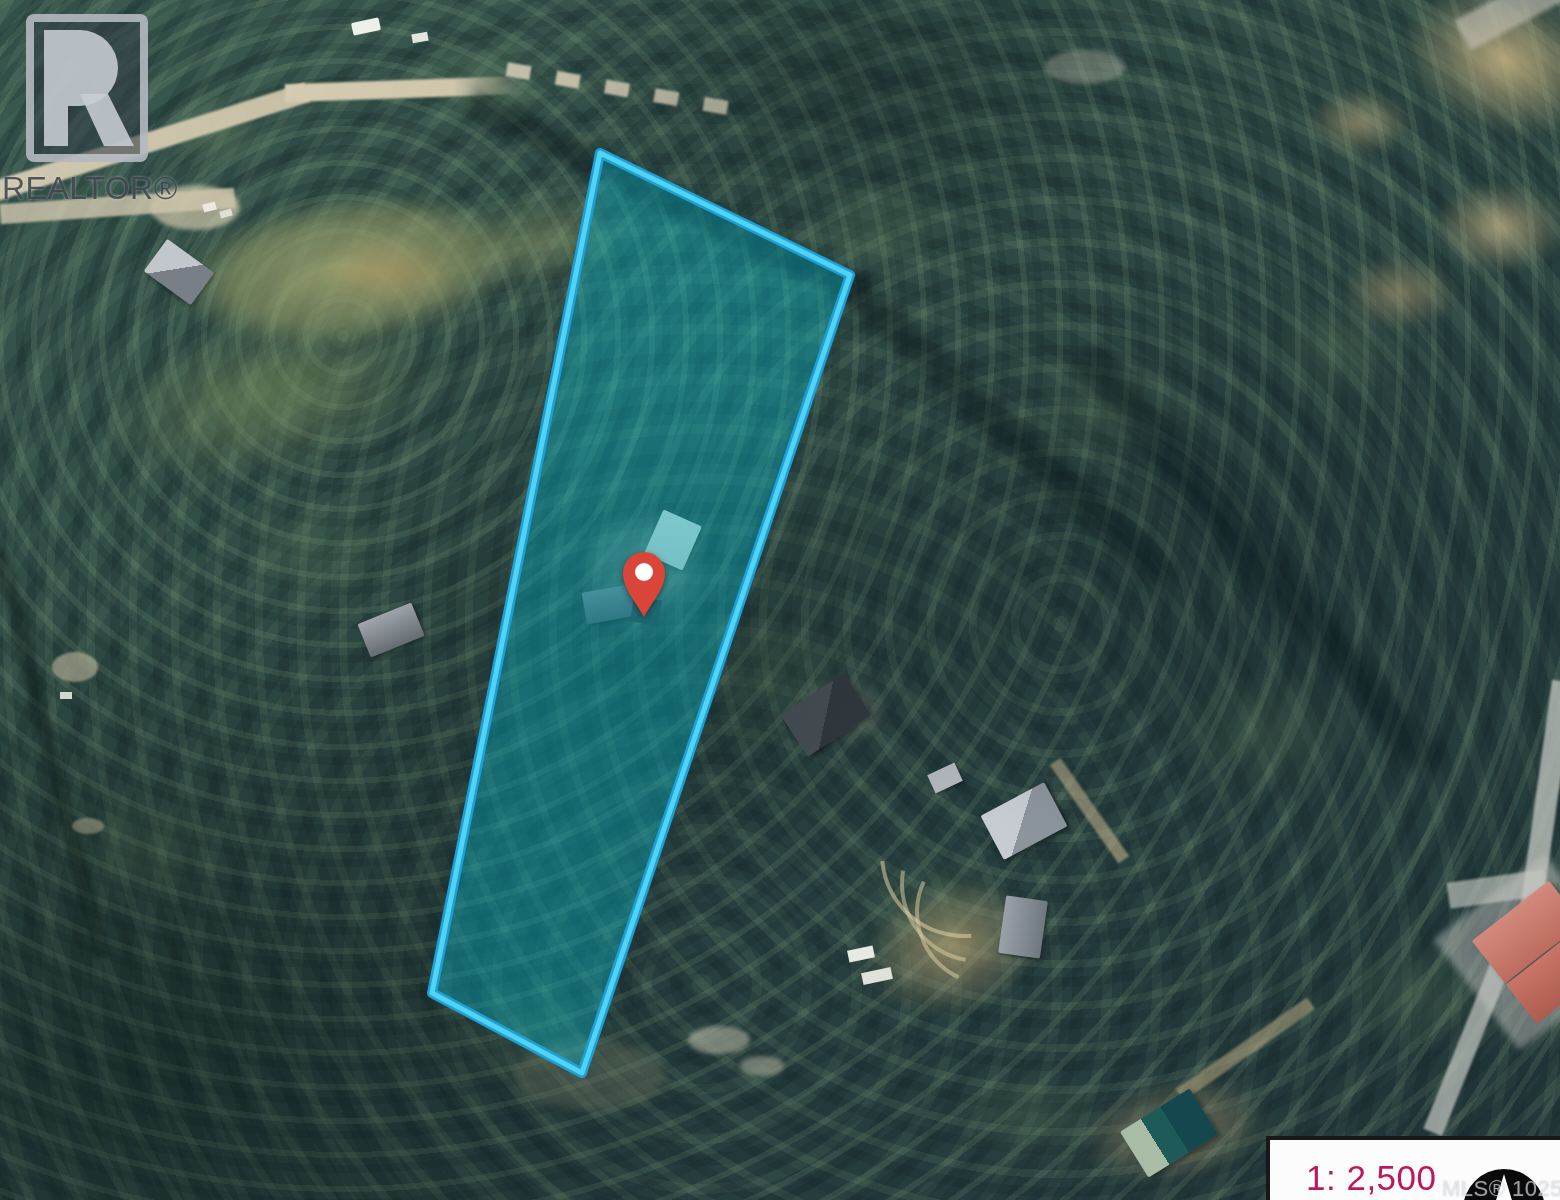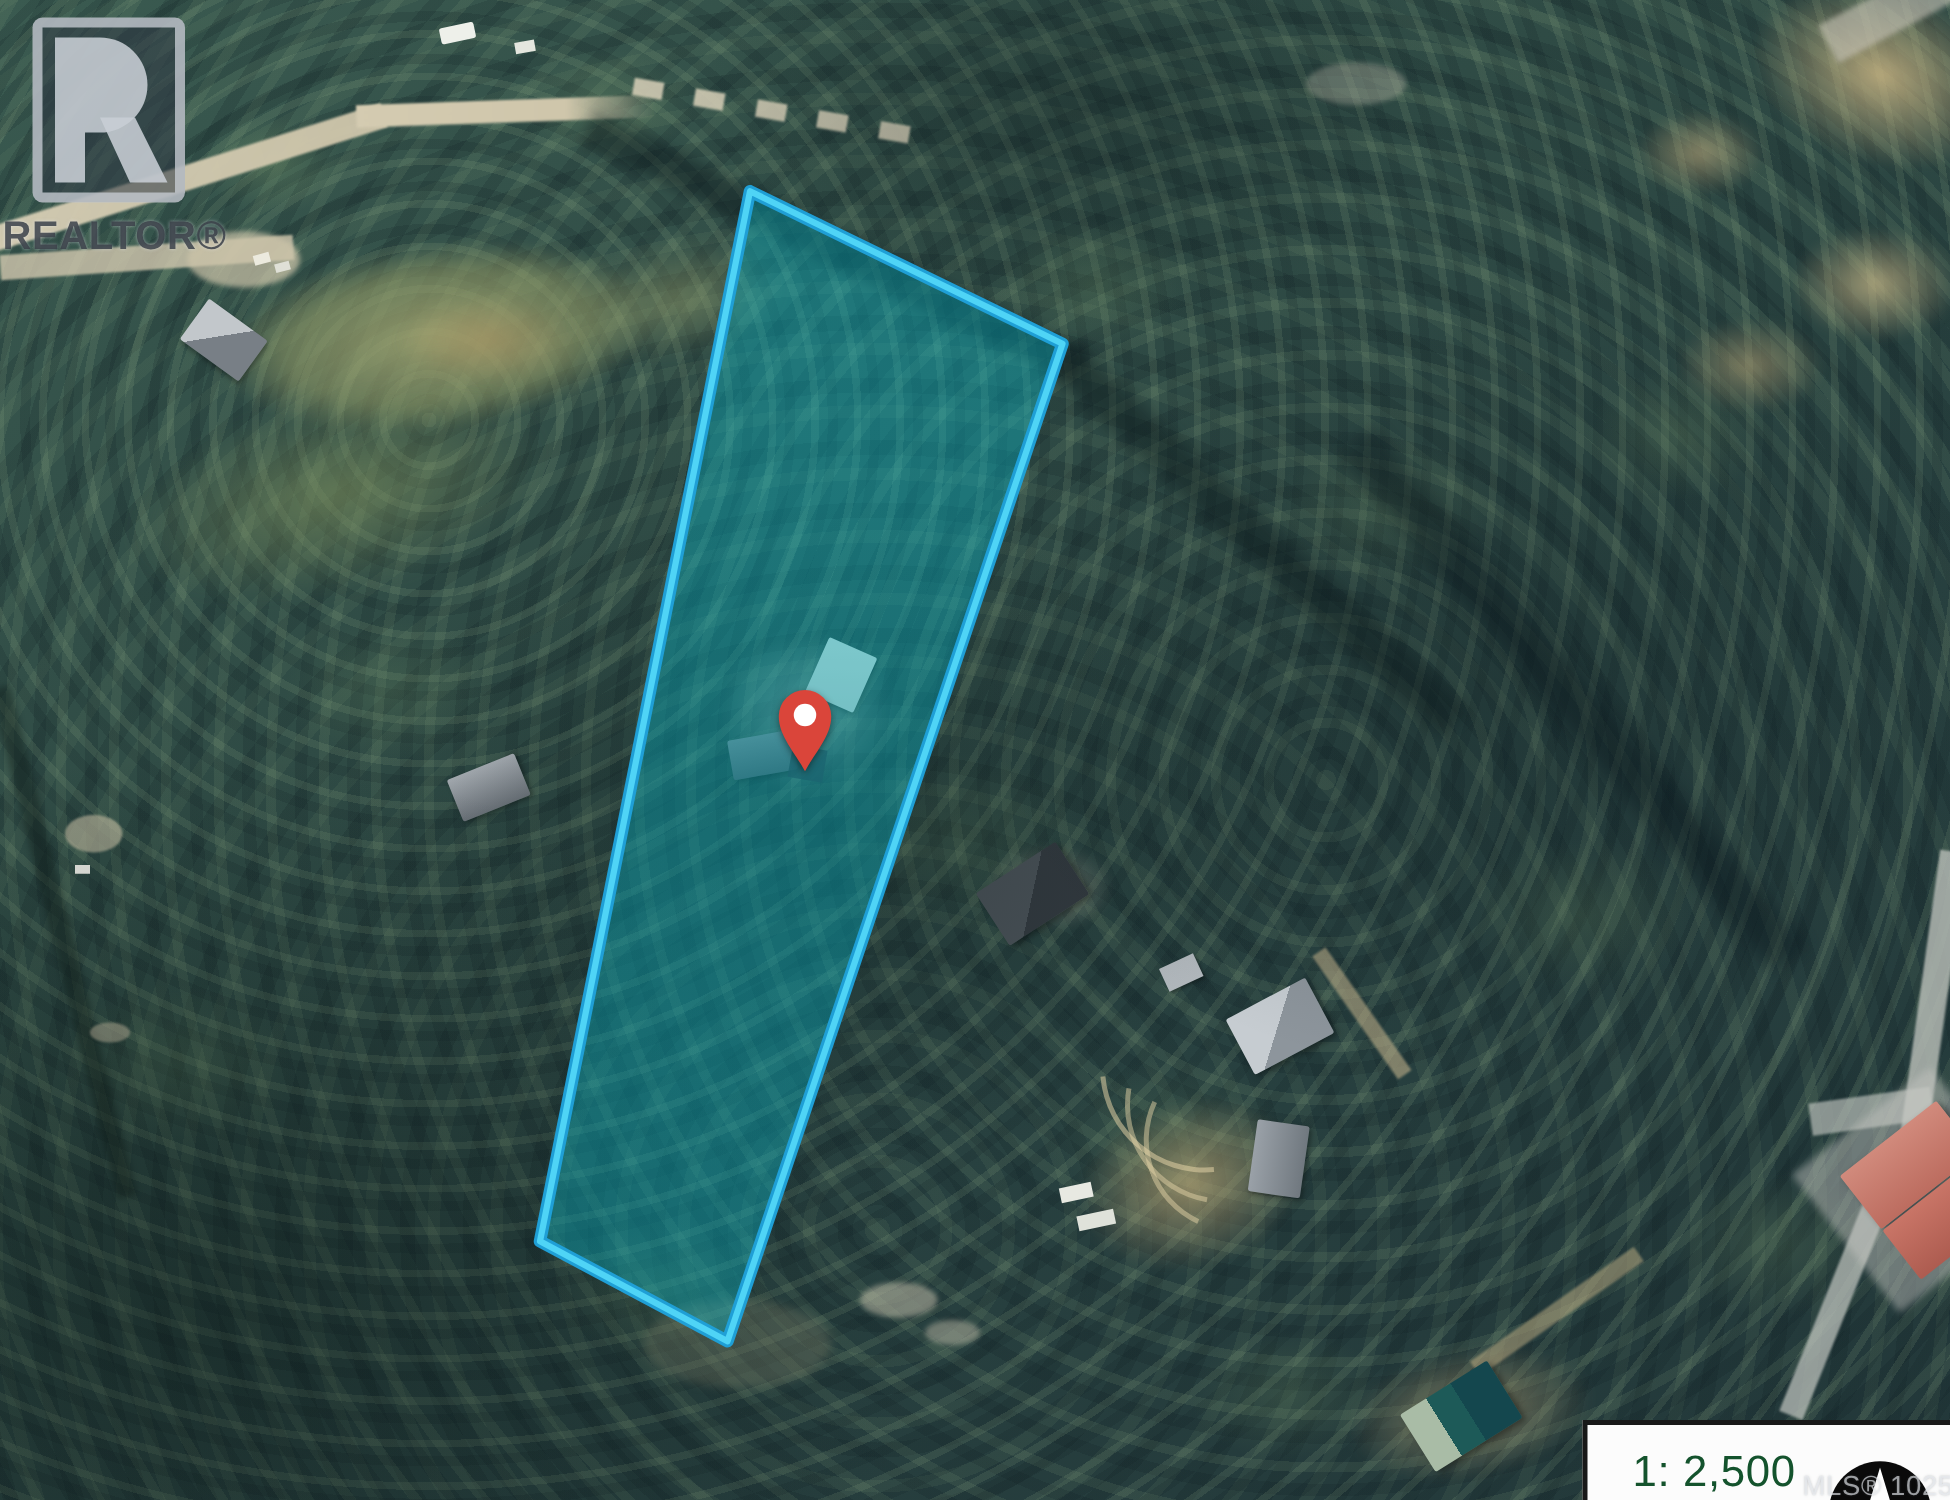--- a/index.html
+++ b/index.html
@@ -36,26 +36,26 @@
       radial-gradient(650px 450px at 42% 56%, rgba(8,20,22,.26), transparent 60%),
       radial-gradient(700px 520px at 77% 46%, rgba(10,22,26,.24), transparent 60%),
       radial-gradient(500px 300px at 55% 7%, rgba(8,18,22,.30), transparent 60%);
   }
   .f{position:absolute;}
   svg.overlay{position:absolute;left:0;top:0;z-index:5;}
   
   .realtor{position:absolute;left:0;top:0;width:190px;height:230px;z-index:10;}
   .r-box{position:absolute;left:26px;top:14px;width:122px;height:148px;box-sizing:border-box;
     border:8px solid rgba(200,205,211,.78);background:rgba(50,60,70,.58);border-radius:8px;}
-  .r-text{position:absolute;left:2px;top:170px;width:186px;font-size:32px;font-weight:700;
+  .r-text{position:absolute;left:2px;top:170px;width:186px;font-size:32px;font-weight:400;
     letter-spacing:.5px;color:rgba(58,64,72,.85);text-shadow:0 0 3px rgba(235,240,245,.5);white-space:nowrap;}
   
   .scale-box{position:absolute;left:1266px;top:1136px;width:310px;height:84px;z-index:10;
     background:#fcfcfc;border:4px solid #181818;box-sizing:border-box;display:flex;align-items:center;}
-  .scale-text{margin-left:36px;font-size:35px;color:#14532d;letter-spacing:.5px;}
+  .scale-text{margin-left:36px;font-size:35px;color:#be185d;letter-spacing:.5px;}
   .north{position:absolute;left:1462px;top:1168px;width:84px;height:84px;z-index:10;}
   .mls{position:absolute;left:1442px;top:1176px;z-index:12;font-size:22px;letter-spacing:.5px;
     color:rgba(238,241,245,.62);white-space:nowrap;text-shadow:0 0 2px rgba(90,95,100,.35);}
 </style>
 </head>
 <body>
 
 <div id="stage">
 
   <div class="layer dapples"></div>

